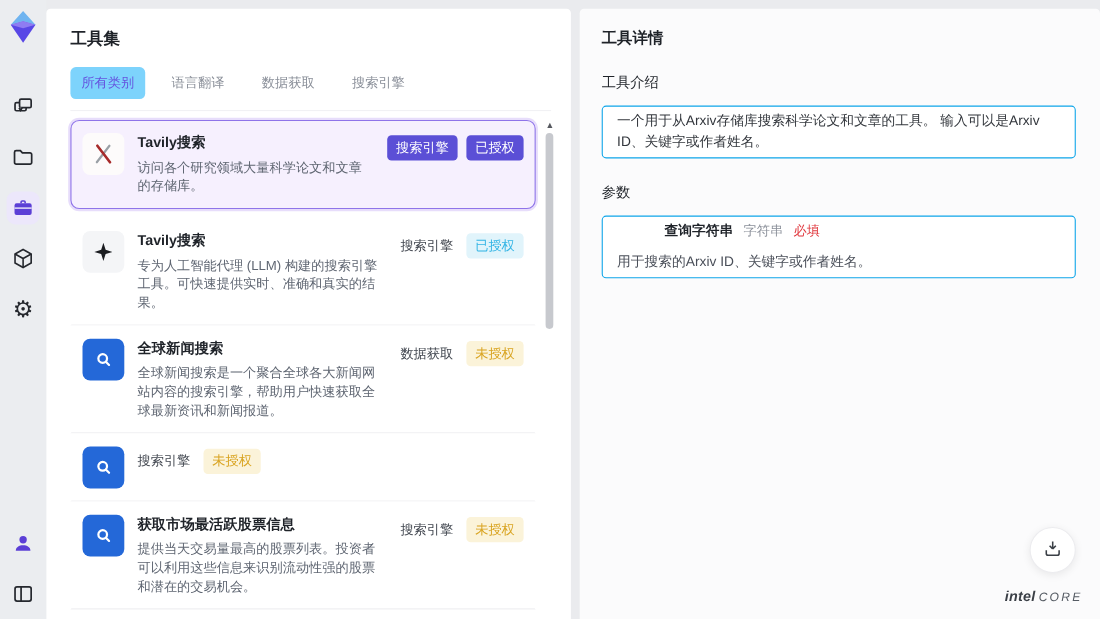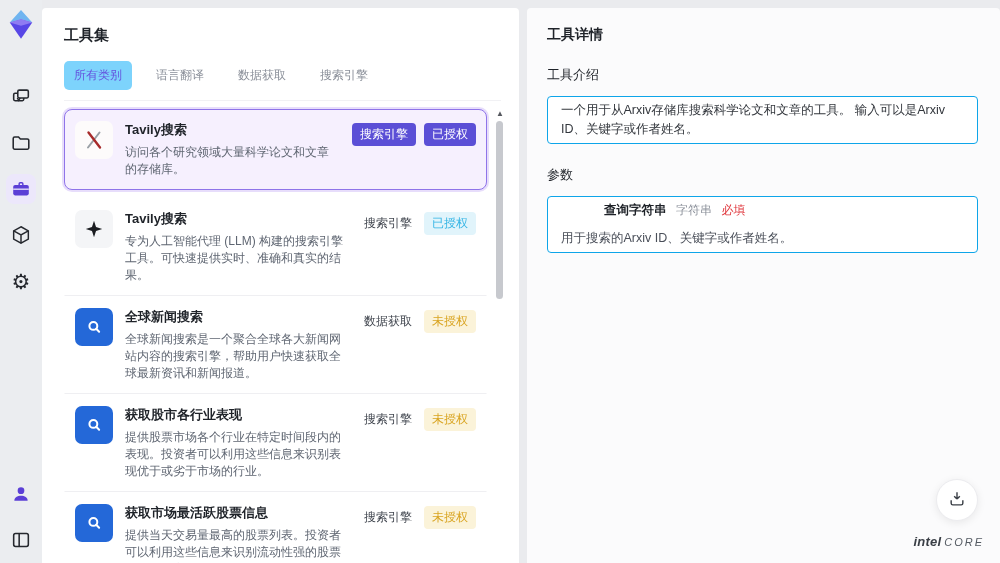--- a/index.html
+++ b/index.html
@@ -226,24 +226,20 @@
     </div>
   </div>
 
   <div class="tool-card">
     <div class="tool-icon blue">
             <svg width="22" height="22" viewBox="0 0 24 24" fill="none" stroke="#ffffff" stroke-width="2.2" stroke-linecap="round">
               <circle cx="11.3" cy="10.8" r="4.3"></circle>
               <path d="M14.4 14l3.2 3.2"></path>
             </svg>
           </div>
-    <div class="tool-main">
-      <div class="tool-name">获取股市各行业表现</div>
-      <div class="tool-desc">提供股票市场各个行业在特定时间段内的表现。投资者可以利用这些信息来识别表现优于或劣于市场的行业。</div>
-    </div>
     <div class="tool-side">
       <span class="tool-category cat-text">搜索引擎</span>
       <span class="tool-auth badge badge-yellow">未授权</span>
     </div>
   </div>
 
   <div class="tool-card">
     <div class="tool-icon blue">
             <svg width="22" height="22" viewBox="0 0 24 24" fill="none" stroke="#ffffff" stroke-width="2.2" stroke-linecap="round">
               <circle cx="11.3" cy="10.8" r="4.3"></circle>

